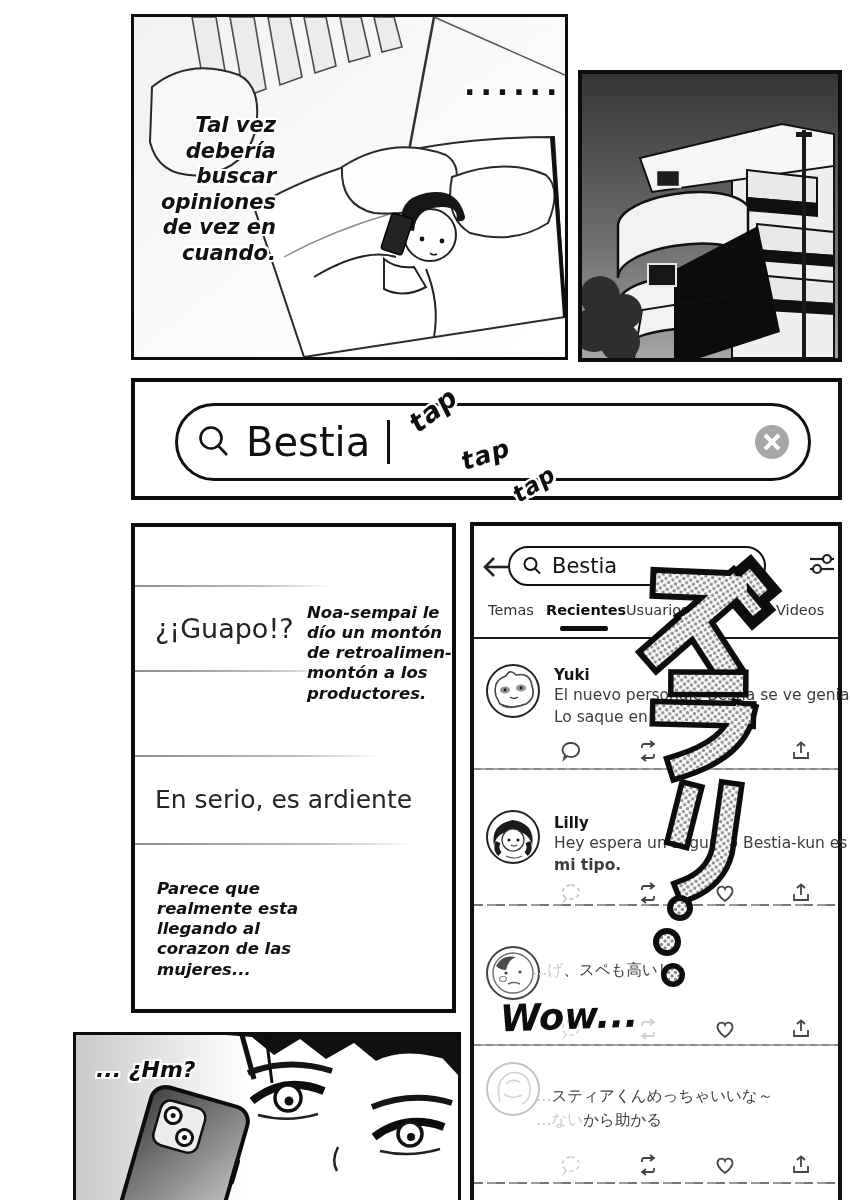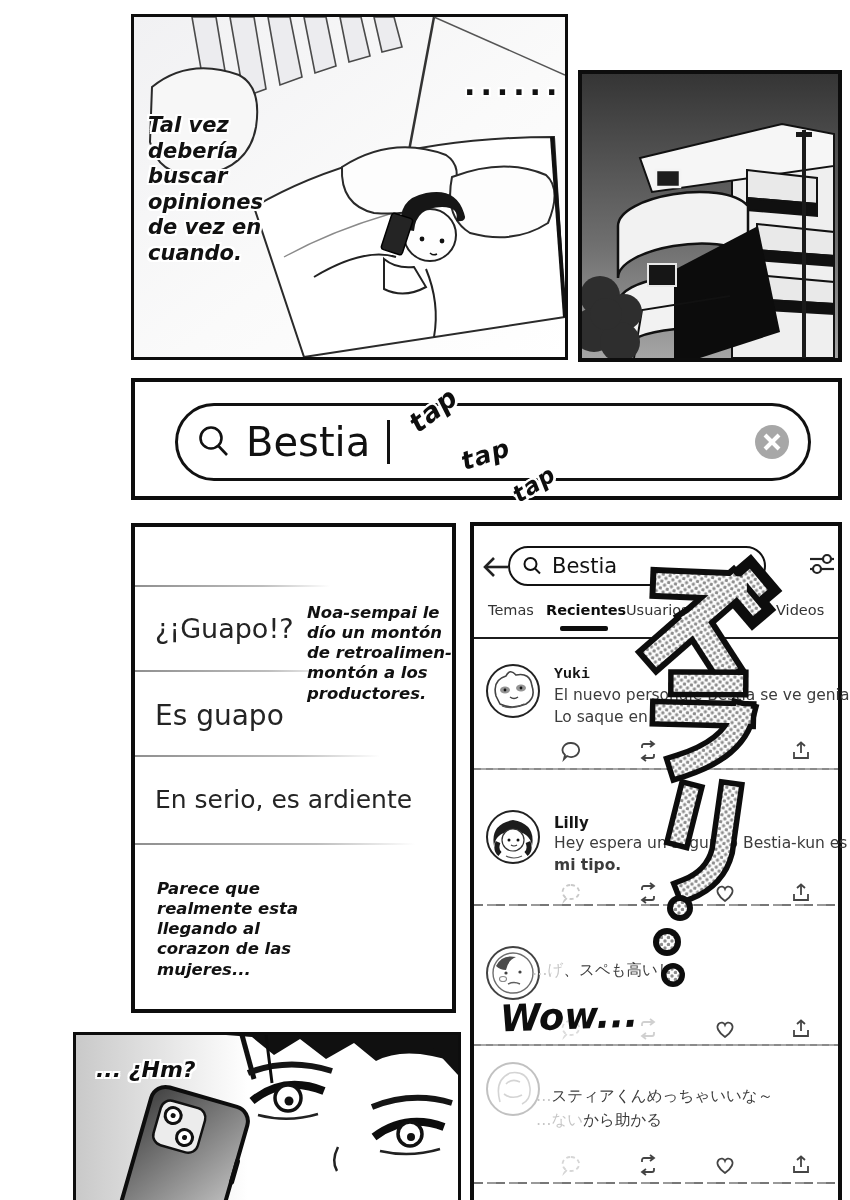--- a/index.html
+++ b/index.html
@@ -13,21 +13,21 @@
 
   
   #p-bedroom{left:131px;top:14px;width:437px;height:346px;}
   #p-building{left:578px;top:70px;width:264px;height:292px;border-width:4px;}
   #p-search{left:131px;top:378px;width:711px;height:122px;border-width:4px;}
   #p-comments{left:131px;top:523px;width:325px;height:490px;border-width:4px;}
   #p-social{left:470px;top:522px;width:372px;height:678px;border-width:4px;border-bottom:none;}
   #p-eyes{left:73px;top:1032px;width:388px;height:168px;border-bottom:none;}
 
   
-  .speech{left:14px;top:96px;width:128px;text-align:left;font-size:21px;}
+  .speech{left:14px;top:96px;width:128px;text-align:right;font-size:21px;}
   .speech span{display:block;}
   .dots6{left:330px;top:50px;font-size:30px;font-weight:bold;letter-spacing:5px;color:#111;}
 
   
   .big-pill{left:40px;top:21px;width:636px;height:78px;border:3px solid #111;border-radius:40px;
             display:flex;align-items:center;gap:14px;padding:0 18px;box-sizing:border-box;background:#fff;}
   .big-query{font-size:40px;color:#111;white-space:nowrap;}
   .cursor{display:inline-block;width:3px;height:44px;background:#111;vertical-align:-8px;margin-left:3px;}
   .clear-btn{margin-left:auto;width:36px;height:36px;flex:0 0 auto;}
   .tap{position:absolute;font-size:27px;letter-spacing:1px;color:#0d0d0d;}
@@ -185,21 +185,20 @@
     </div>
     <div class="tap manga halo" id="tap1">tap</div>
     <div class="tap manga halo" id="tap2">tap</div>
     <div class="tap manga halo" id="tap3">tap</div>
   </div>
 
   <div class="panel" id="p-comments">
     <div class="cdiv" style="top:58px;width:195px;"></div>
     <div class="comment" style="top:86px;font-size:27px;">¿¡Guapo!?</div>
     <div class="cdiv" style="top:143px;width:205px;"></div>
-    <div class="comment" style="top:172px;font-size:28px;">Es guapo</div>
     <div class="cdiv" style="top:228px;width:245px;"></div>
     <div class="comment" style="top:258px;font-size:25px;">En serio, es ardiente</div>
     <div class="cdiv" style="top:316px;width:280px;"></div>
     <div class="narr manga" style="left:172px;top:76px;width:145px;">
       <span>Noa-sempai le</span>
       <span>dío un montón</span>
       <span>de retroalimen-</span>
       <span>montón a los</span>
       <span>productores.</span>
     </div>
@@ -245,21 +244,21 @@
       <svg width="50" height="50" viewBox="0 0 50 50">
         <path d="M8 30 Q4 14 18 10 Q22 2 28 9 Q42 6 44 20 Q48 32 38 38 Q24 44 12 38 Z" fill="none" stroke="#444" stroke-width="1.6"></path>
         <ellipse cx="17" cy="24" rx="5" ry="3.5" fill="#666" opacity=".7"></ellipse>
         <ellipse cx="33" cy="22" rx="5" ry="3.5" fill="#666" opacity=".7"></ellipse>
         <circle cx="17" cy="24" r="1.4" fill="#111"></circle>
           <circle cx="33" cy="22" r="1.4" fill="#111"></circle>
         <path d="M22 31 q4 3 8 0" stroke="#444" stroke-width="1.4" fill="none"></path>
         <path d="M14 40 q10 4 22 -2" stroke="#555" stroke-width="1.2" fill="none"></path>
       </svg>
     </div>
-    <div class="t-name" style="top:140px;font-family:Liberation Mono, monospace;">Yuki</div>
+    <div class="t-name" style="top:140px;">Yuki</div>
     <div class="t-line" style="top:160px;">El nuevo personaje Bestia se ve genial.</div>
     <div class="t-line" style="top:182px;">Lo saque en el gacha</div>
     <div class="t-icons" style="top:214px;">
       <svg width="22" height="22" viewBox="0 0 22 22">
           <path d="M11 3 a8 7 0 1 1 -4 13 L4 19 l1 -4 a8 7 0 0 1 6 -12 Z" fill="none" stroke="#444" stroke-width="1.8"></path>
         </svg>
       <svg width="24" height="22" viewBox="0 0 24 22">
           <path d="M6 8 V6 a2 2 0 0 1 2 -2 h9" fill="none" stroke="#444" stroke-width="1.8"></path>
           <polyline points="14,1 18,4 14,7" fill="none" stroke="#444" stroke-width="1.8"></polyline>
           <path d="M18 14 v2 a2 2 0 0 1 -2 2 H7" fill="none" stroke="#444" stroke-width="1.8"></path>

